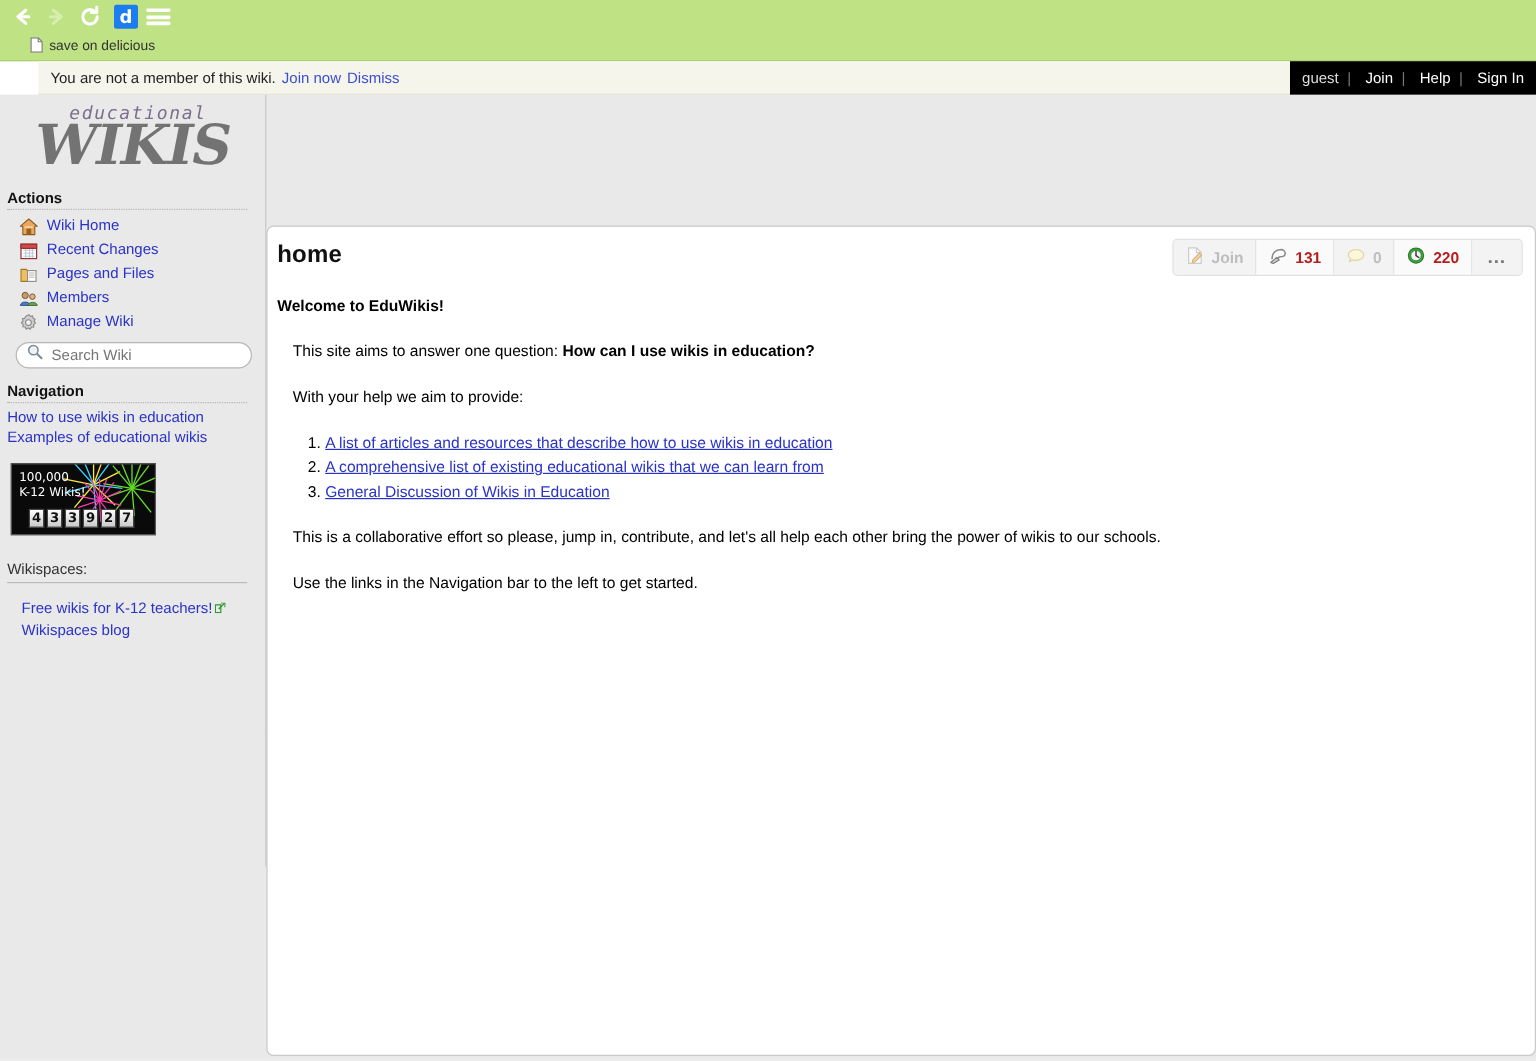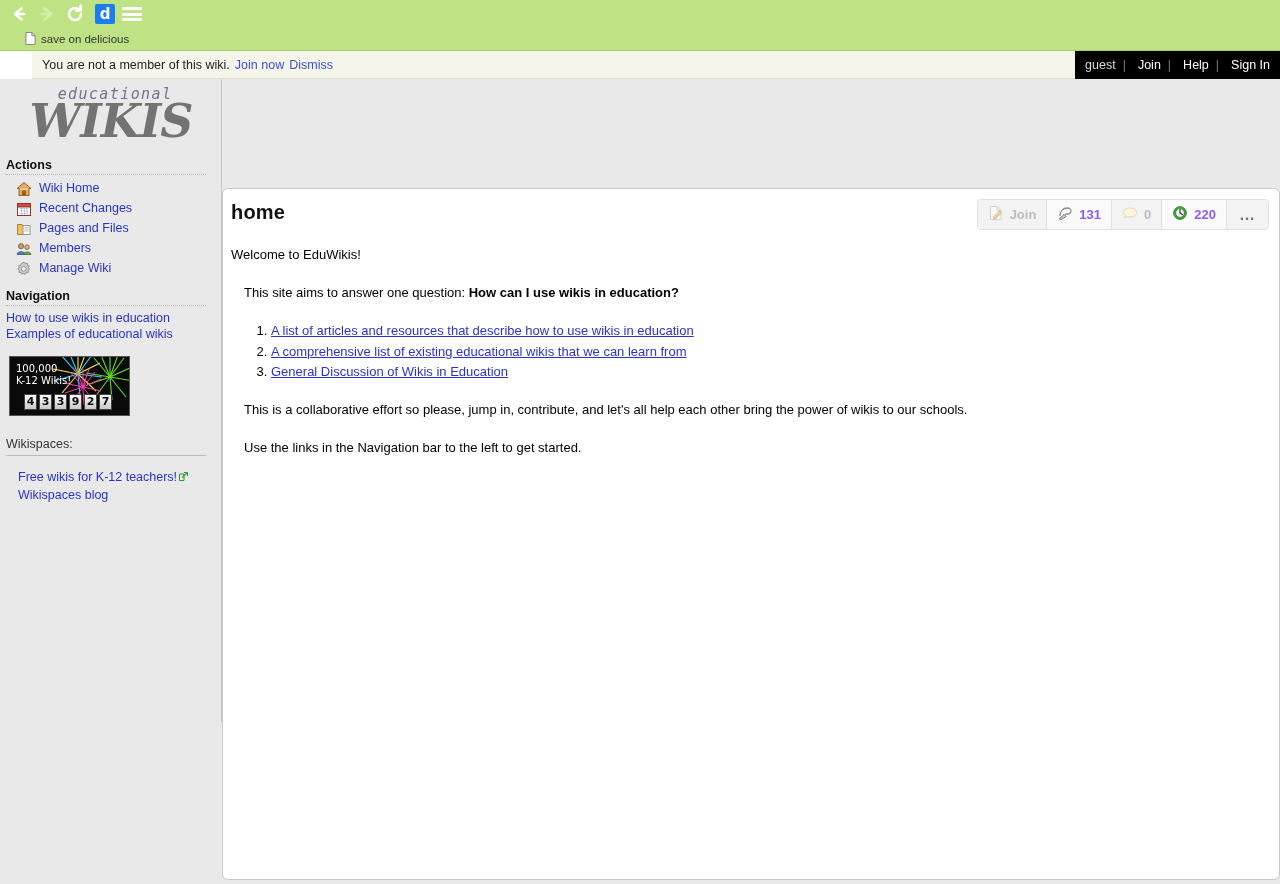--- a/index.html
+++ b/index.html
@@ -294,38 +294,38 @@
     border-radius: 4px;
     overflow: hidden;
   }
   .tool-btn {
     display: flex;
     align-items: center;
     gap: 6px;
     padding: 5px 10px;
     font-size: 13px;
     font-weight: bold;
-    color: #8b5cf6;
+    color: #b91c1c;
     border-right: 1px solid #e0e0e0;
     background: #fafafa;
     cursor: pointer;
   }
   .tool-btn:last-child { border-right: none; background: #f3f3f3; }
   .tool-btn.disabled { color: #bdbdbd; background: #f3f3f3; }
   .tool-btn.dots { font-size: 16px; color: #777; padding: 5px 12px; letter-spacing: 1px; }
 
   #article {
     padding: 22px 18px 0 8px;
     font-size: 13px;
     color: #000;
     line-height: 1.45;
   }
   #article p { margin: 0 0 19px 13px; }
   #article .strong { font-weight: bold; }
-  #article h3.welcome { font-size: 13px; font-weight: normal; margin: 0 0 19px 0; }
+  #article h3.welcome { font-size: 13px; font-weight: bold; margin: 0 0 19px 0; }
   #article ol { margin: 0 0 19px 0; padding-left: 40px; }
   #article ol li { margin-bottom: 2px; }
   #article ol li a { color: #2a33c7; text-decoration: underline; }
 
   
   #footer {
     width: 1280px;
     height: 81px;
     background: #e9e9e9;
     text-align: center;
@@ -451,20 +451,31 @@
     <div class="action-item">
       <span class="icon16">
         <svg width="16" height="16" viewBox="0 0 16 16">
             <path d="M8 1.2 L9.3 2.7 L11.2 2.2 L11.5 4.2 L13.3 5 L12.4 6.8 L13.6 8.3 L12 9.5 L12.2 11.5 L10.2 11.6 L9.2 13.4 L7.5 12.4 L5.8 13.3 L5 11.5 L3 11.3 L3.3 9.3 L1.8 8 L3.2 6.6 L2.6 4.7 L4.6 4.3 L5.5 2.5 Z" fill="#cfcfcf" stroke="#888888" stroke-width="0.9" stroke-linejoin="round"></path>
             <circle cx="7.7" cy="7.8" r="2.4" fill="#f2f2f2" stroke="#888888" stroke-width="0.9"></circle>
           </svg>
       </span>
       <span class="label">Manage Wiki</span>
     </div>
 
+    <div id="search-wrap">
+      <div id="search-box">
+        <span>
+          <svg width="14" height="14" viewBox="0 0 14 14">
+              <circle cx="5.8" cy="5.8" r="3.9" fill="#eef3f8" stroke="#7b8a99" stroke-width="1.3"></circle>
+              <path d="M8.8 8.8 L12.6 12.6" stroke="#7b8a99" stroke-width="1.7" stroke-linecap="round"></path>
+            </svg>
+        </span>
+        <input type="text" placeholder="Search Wiki" style="">
+      </div>
+    </div>
 
     <div class="side-section-title">Navigation</div>
     <div class="side-divider"></div>
     <a class="nav-link">How to use wikis in education</a>
     <a class="nav-link">Examples of educational wikis</a>
 
     <div id="counter-widget">
       <svg class="firework" style="left:42px; top:-6px;" width="52" height="46" viewBox="0 0 52 46">
         <g stroke-width="1.1">
           <path d="M26 23 L26 0" stroke="#ffe93a"></path>
@@ -587,20 +598,21 @@
         <div class="tool-btn dots">…</div>
       </div>
 
       <h1 id="page-title">home</h1>
 
       <div id="article">
         <h3 class="welcome">Welcome to EduWikis!</h3>
         <p>
           <span>This site aims to answer one question: </span><span class="strong">How can I use wikis in education?</span>
         </p>
+        <p>With your help we aim to provide:</p>
         <ol>
           <li><a href="#">A list of articles and resources that describe how to use wikis in education</a></li>
           <li><a href="#">A comprehensive list of existing educational wikis that we can learn from</a></li>
           <li><a href="#">General Discussion of Wikis in Education</a></li>
         </ol>
         <p>This is a collaborative effort so please, jump in, contribute, and let's all help each other bring the power of wikis to our schools.</p>
         <p>Use the links in the Navigation bar to the left to get started.</p>
       </div>
 
     </div>

